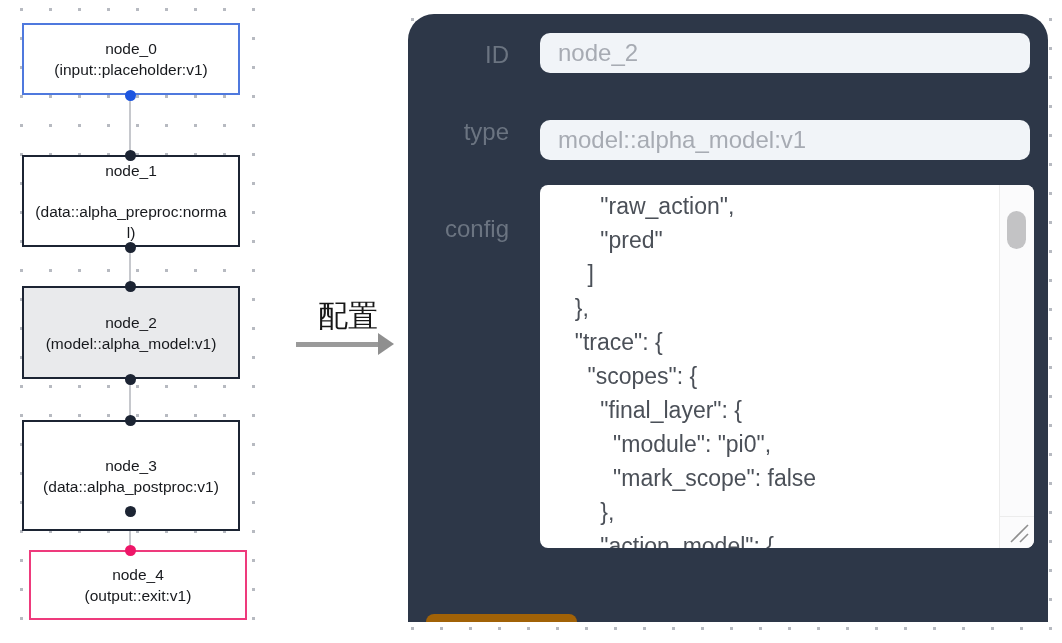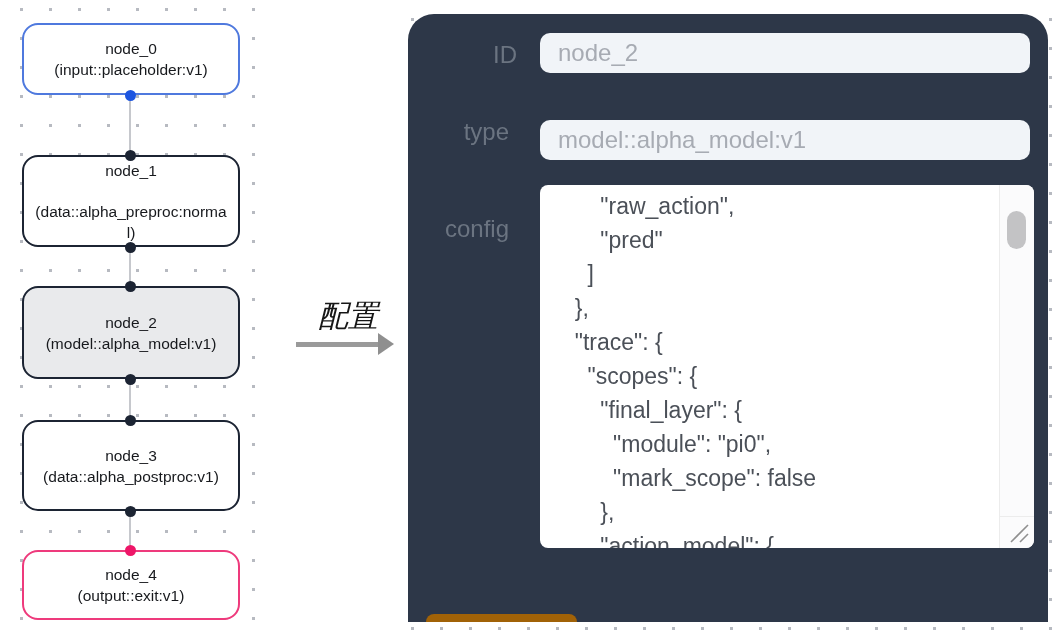--- a/index.html
+++ b/index.html
@@ -13,58 +13,58 @@
     position: absolute; top: 0; height: 643px;
     background-image: radial-gradient(circle, #b7bac1 1.6px, transparent 1.7px);
     background-size: 29px 29px;
   }
   .flow-canvas  { left: 0; width: 262px; background-position: 7px 24px; }
   .panel-canvas { left: 386px; width: 676px; background-position: 12px 5px; }
 
   
   .node {
     position: absolute; left: 22px; width: 218px;
-    background: #ffffff; border: 2px solid #1c2433; border-radius: 16px;
+    background: #ffffff; border: 2px solid #1c2433; border-radius: 0;
     display: flex; flex-direction: column; align-items: center; justify-content: center;
     text-align: center; color: #17191d; font-size: 15.5px; line-height: 21px;
     padding: 4px 8px; z-index: 2;
   }
   .node .node-type { word-break: break-all; max-width: 198px; }
   .node--n0 { top: 23px;  height: 72px; border-color: #4f79de; }
   .node--n1 { top: 155px; height: 92px; gap: 20px; }
   .node--n2 { top: 286px; height: 93px; background: #e9eaec; border-width: 2.5px; }
-  .node--n3 { top: 420px; height: 91px; }
-  .node--n4 { top: 550px; height: 70px; border-color: #ee3a7c; }
+  .node--n3 { top: 420px; height: 111px; }
+  .node--n4 { top: 550px; height: 70px; border-color: #ee3a7c; margin-left: 7px; }
 
   .edge { position: absolute; left: 129px; width: 2px; background: #c6c8cd; z-index: 1; }
   .edge--e0 { top: 95px;  height: 60px; }
   .edge--e1 { top: 247px; height: 39px; }
   .edge--e2 { top: 379px; height: 41px; }
   .edge--e3 { top: 511px; height: 39px; }
 
   .port { position: absolute; width: 11px; height: 11px; border-radius: 50%; background: #1c2433; z-index: 3; left: 125px; }
   .port--blue { background: #1d55e0; }
   .port--pink { background: #ee1668; }
 
   
-  .transfer-label { position: absolute; left: 299px; top: 296px; width: 98px; text-align: center; font-size: 30px; color: #171717; z-index: 2; font-style: italic; }
+  .transfer-label { position: absolute; left: 299px; top: 296px; width: 98px; text-align: center; font-size: 30px; color: #171717; z-index: 2; }
   .arrow-shaft { position: absolute; left: 296px; top: 342px; width: 84px; height: 5px; background: #9a9a9a; }
   .arrow-head  { position: absolute; left: 378px; top: 333px; width: 0; height: 0;
                  border-left: 16px solid #8f8f8f; border-top: 11px solid transparent; border-bottom: 11px solid transparent; }
 
   
   .panel {
     position: absolute; left: 408px; top: 14px; width: 640px; height: 608px;
     background: #2d3748; border-radius: 26px 26px 0 0; overflow: hidden; z-index: 2;
   }
   .field-label {
     position: absolute; left: 0; width: 101px; text-align: right;
     color: #6b7481; font-size: 24px; line-height: 30px;
   }
-  .label--id     { top: 26px; margin-left: 8px; }
+  .label--id     { top: 26px; }
   .label--type   { top: 103px; }
   .label--config { top: 180px; margin-top: 20px; }
 
   .panel input {
     position: absolute; left: 132px; width: 490px; height: 40px;
     border: none; outline: none; border-radius: 10px; background: #f1f4f8;
     color: #a7abb3; font-size: 24px; padding: 0 18px;
     font-family: "Liberation Sans", "DejaVu Sans", sans-serif;
   }
   .input--id   { top: 19px; }

